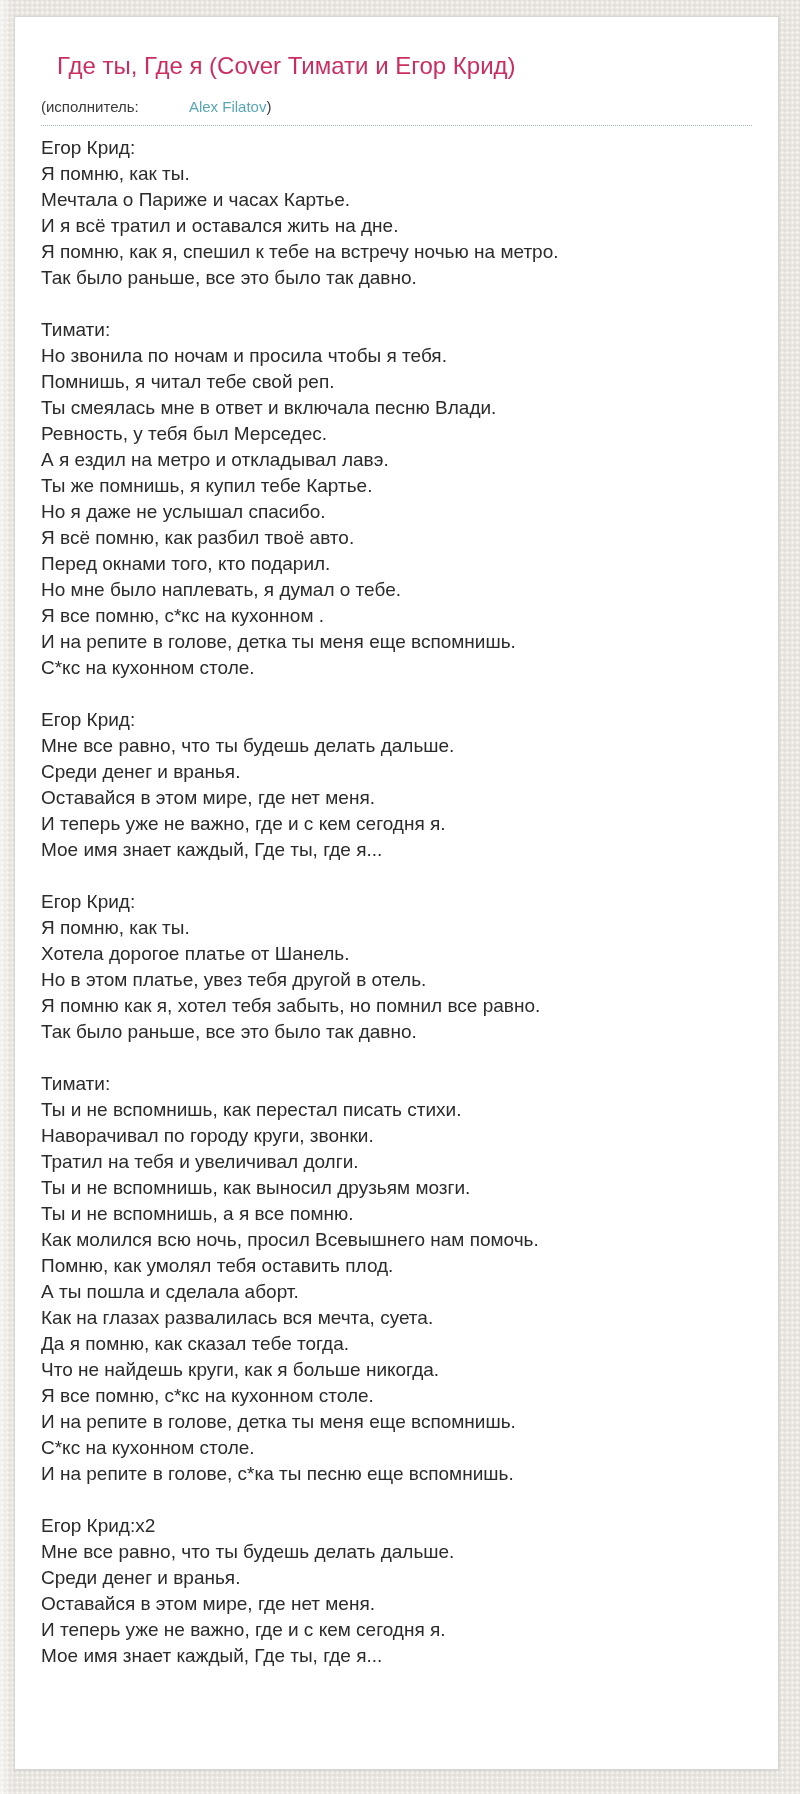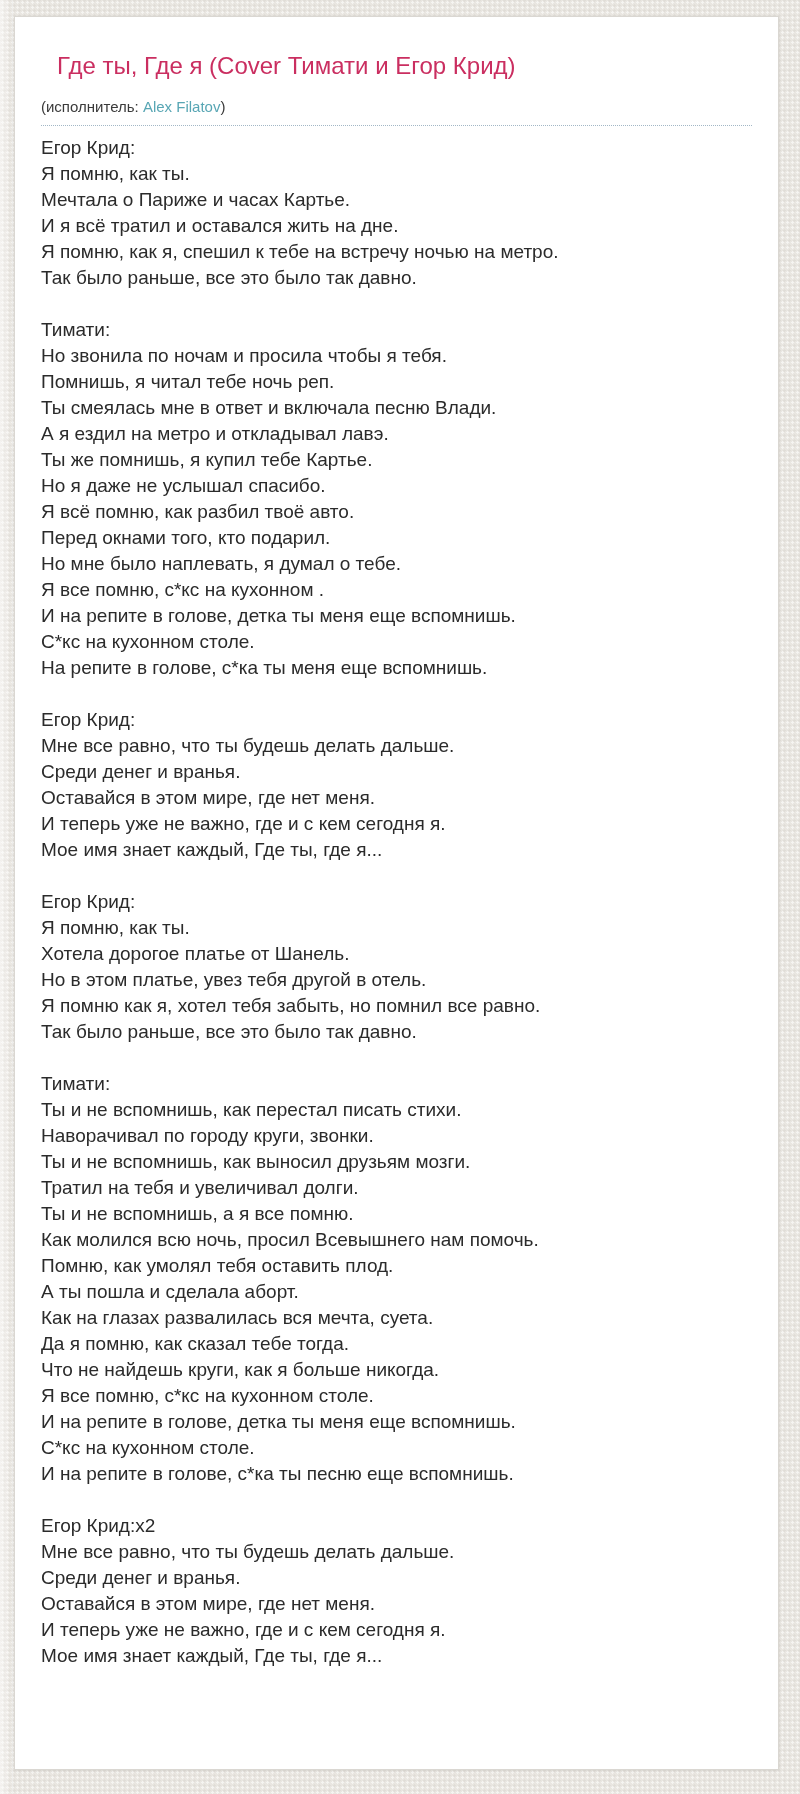--- a/index.html
+++ b/index.html
@@ -58,20 +58,21 @@
   .artist-line {
     margin-top: 3px;
     font-size: 15px;
     line-height: 20px;
     color: #3a3a3a;
   }
   .artist-link {
     color: var(--link-color);
     text-decoration: none;
     cursor: pointer;
+    margin-left: 46px;
   }
   .lyrics {
     margin-top: 9px;
     font-size: 19px;
     line-height: 26px;
     color: var(--text-color);
   }
   .stanza { margin: 0 0 26px 0; }
   .stanza:last-child { margin-bottom: 16px; }
   .lyric-line { white-space: pre-wrap; }
@@ -91,32 +92,32 @@
         <div class="lyric-line">Егор Крид:</div>
         <div class="lyric-line">Я помню, как ты.</div>
         <div class="lyric-line">Мечтала о Париже и часах Картье.</div>
         <div class="lyric-line">И я всё тратил и оставался жить на дне.</div>
         <div class="lyric-line">Я помню, как я, спешил к тебе на встречу ночью на метро.</div>
         <div class="lyric-line">Так было раньше, все это было так давно.</div>
       </div>
       <div class="stanza">
         <div class="lyric-line">Тимати:</div>
         <div class="lyric-line">Но звонила по ночам и просила чтобы я тебя.</div>
-        <div class="lyric-line">Помнишь, я читал тебе ночь реп.</div>
+        <div class="lyric-line">Помнишь, я читал тебе свой реп.</div>
         <div class="lyric-line">Ты смеялась мне в ответ и включала песню Влади.</div>
+        <div class="lyric-line">Ревность, у тебя был Мерседес.</div>
         <div class="lyric-line">А я ездил на метро и откладывал лавэ.</div>
         <div class="lyric-line">Ты же помнишь, я купил тебе Картье.</div>
         <div class="lyric-line">Но я даже не услышал спасибо.</div>
         <div class="lyric-line">Я всё помню, как разбил твоё авто.</div>
         <div class="lyric-line">Перед окнами того, кто подарил.</div>
         <div class="lyric-line">Но мне было наплевать, я думал о тебе.</div>
         <div class="lyric-line">Я все помню, с*кс на кухонном .</div>
         <div class="lyric-line">И на репите в голове, детка ты меня еще вспомнишь.</div>
         <div class="lyric-line">С*кс на кухонном столе.</div>
-        <div class="lyric-line">На репите в голове, с*ка ты меня еще вспомнишь.</div>
       </div>
       <div class="stanza">
         <div class="lyric-line">Егор Крид:</div>
         <div class="lyric-line">Мне все равно, что ты будешь делать дальше.</div>
         <div class="lyric-line">Среди денег и вранья.</div>
         <div class="lyric-line">Оставайся в этом мире, где нет меня.</div>
         <div class="lyric-line">И теперь уже не важно, где и с кем сегодня я.</div>
         <div class="lyric-line">Мое имя знает каждый, Где ты, где я...</div>
       </div>
       <div class="stanza">
@@ -124,22 +125,22 @@
         <div class="lyric-line">Я помню, как ты.</div>
         <div class="lyric-line">Хотела дорогое платье от Шанель.</div>
         <div class="lyric-line">Но в этом платье, увез тебя другой в отель.</div>
         <div class="lyric-line">Я помню как я, хотел тебя забыть, но помнил все равно.</div>
         <div class="lyric-line">Так было раньше, все это было так давно.</div>
       </div>
       <div class="stanza">
         <div class="lyric-line">Тимати:</div>
         <div class="lyric-line">Ты и не вспомнишь, как перестал писать стихи.</div>
         <div class="lyric-line">Наворачивал по городу круги, звонки.</div>
+        <div class="lyric-line">Тратил на тебя и увеличивал долги.</div>
         <div class="lyric-line">Ты и не вспомнишь, как выносил друзьям мозги.</div>
-        <div class="lyric-line">Тратил на тебя и увеличивал долги.</div>
         <div class="lyric-line">Ты и не вспомнишь, а я все помню.</div>
         <div class="lyric-line">Как молился всю ночь, просил Всевышнего нам помочь.</div>
         <div class="lyric-line">Помню, как умолял тебя оставить плод.</div>
         <div class="lyric-line">А ты пошла и сделала аборт.</div>
         <div class="lyric-line">Как на глазах развалилась вся мечта, суета.</div>
         <div class="lyric-line">Да я помню, как сказал тебе тогда.</div>
         <div class="lyric-line">Что не найдешь круги, как я больше никогда.</div>
         <div class="lyric-line">Я все помню, с*кс на кухонном столе.</div>
         <div class="lyric-line">И на репите в голове, детка ты меня еще вспомнишь.</div>
         <div class="lyric-line">С*кс на кухонном столе.</div>

